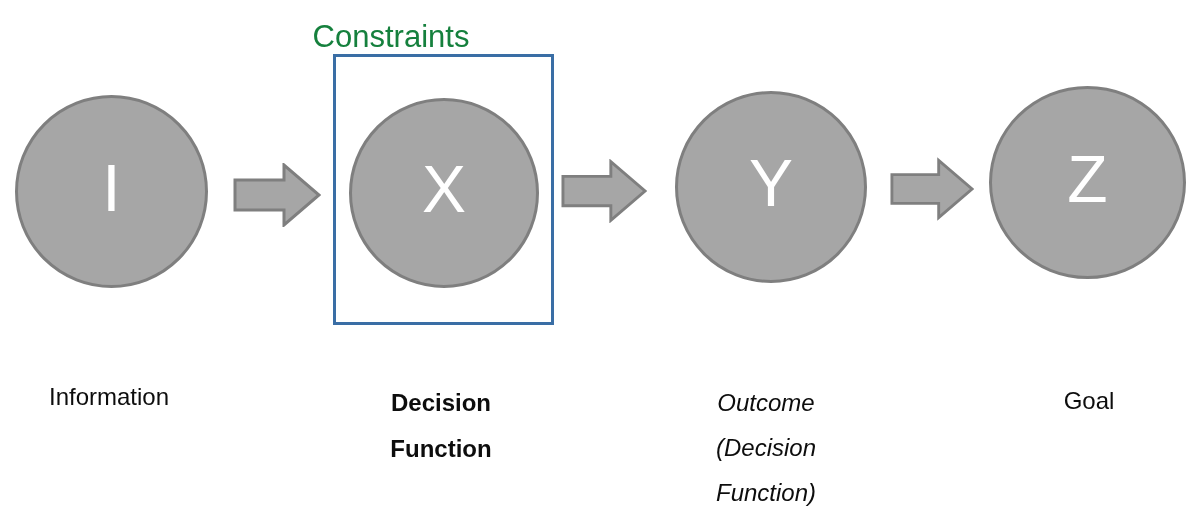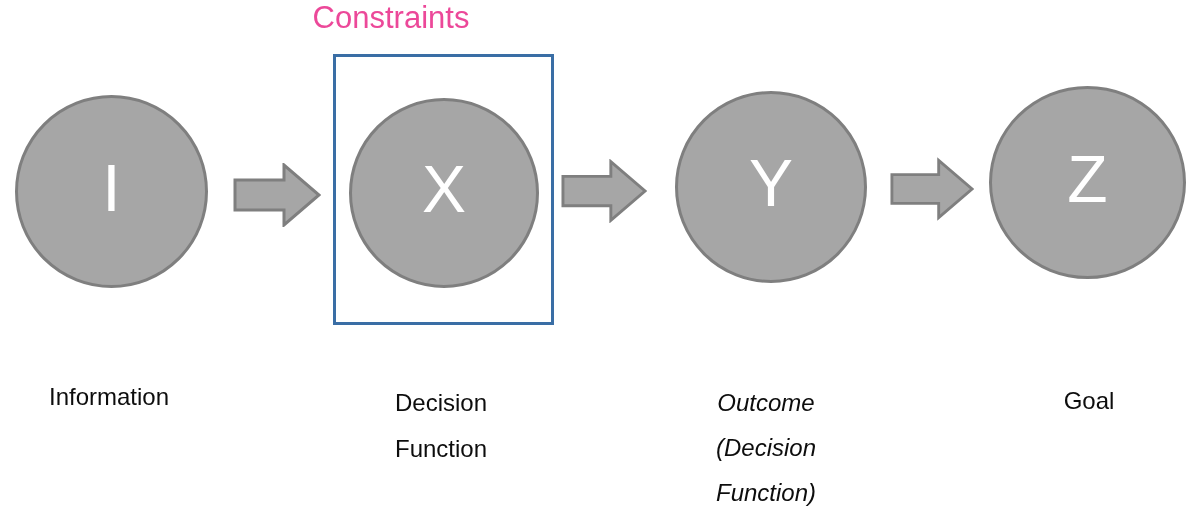--- a/index.html
+++ b/index.html
@@ -40,42 +40,42 @@
   .constraints-box {
     position: absolute;
     box-sizing: border-box;
     left: 333px; top: 54px;
     width: 221px; height: 271px;
     border: 3px solid #3a6ea5;
     background: transparent;
   }
   .constraints-label {
     position: absolute;
-    left: 306px; top: 0;
+    left: 306px; top: 19px;
     width: 170px;
     text-align: center;
     font-size: 31px;
     line-height: 36px;
-    color: #ec4899;
+    color: #15803d;
   }
   .arrow { position: absolute; }
   .arrow-1 { left: 233px; top: 163px; }
   .arrow-2 { left: 561px; top: 159px; }
   .arrow-3 { left: 890px; top: 157px; }
 
   .caption {
     position: absolute;
     width: 220px;
     text-align: center;
     font-size: 24px;
     line-height: 46px;
     color: #0d0d0d;
   }
   .caption-information { left: -1px;  top: 374px; }
-  .caption-decision    { left: 331px; top: 380px; }
+  .caption-decision    { left: 331px; top: 380px; font-weight: bold; }
   .caption-outcome     { left: 656px; top: 380px; line-height: 45px; font-style: italic; }
   .caption-goal        { left: 979px; top: 378px; }
 </style>
 </head>
 <body>
 
 <div class="canvas">
 
   <div class="constraints-box"></div>
   <div class="constraints-label">Constraints</div>

